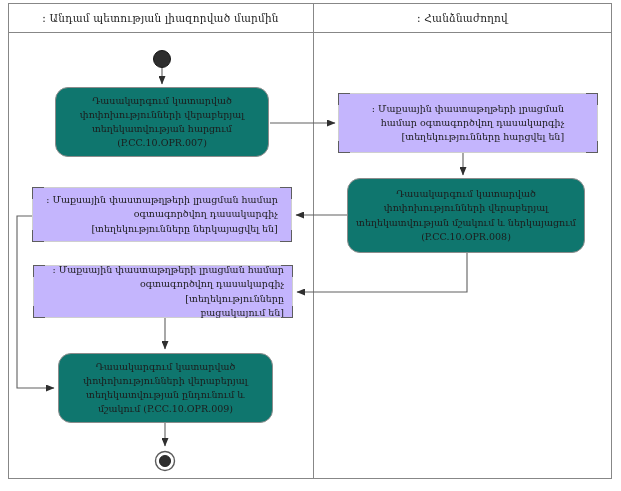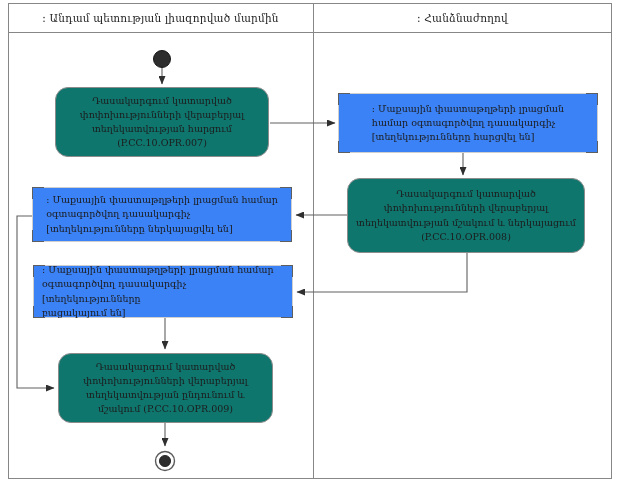--- a/index.html
+++ b/index.html
@@ -33,24 +33,24 @@
   .header-cell.right{width:299px;text-align:center;}
   
   .action{
     position:absolute;box-sizing:border-box;background:#0f766e;
     border:1.1px solid #8c8c8c;border-radius:13px;
     display:flex;align-items:center;justify-content:center;
     text-align:center;padding:2px 6px;
   }
   
   .objnode{
-    position:absolute;box-sizing:border-box;background:#3b82f6;
+    position:absolute;box-sizing:border-box;background:#c4b5fd;
     border:1px solid #cfcfcf;
     display:flex;align-items:center;justify-content:center;
-    text-align:left;padding:2px 8px;
+    text-align:right;padding:2px 8px;
   }
   .objnode::before,.objnode::after,
   .objnode .corners::before,.objnode .corners::after{
     content:"";position:absolute;width:11px;height:11px;
   }
   .objnode::before{left:-1px;top:-1px;border-left:1.6px solid #5e5e5e;border-top:1.6px solid #5e5e5e;}
   .objnode::after{right:-1px;top:-1px;border-right:1.6px solid #5e5e5e;border-top:1.6px solid #5e5e5e;}
   .objnode .corners{position:absolute;left:0;top:0;right:0;bottom:0;pointer-events:none;}
   .objnode .corners::before{left:-1px;bottom:-1px;border-left:1.6px solid #5e5e5e;border-bottom:1.6px solid #5e5e5e;}
   .objnode .corners::after{right:-1px;bottom:-1px;border-right:1.6px solid #5e5e5e;border-bottom:1.6px solid #5e5e5e;}

